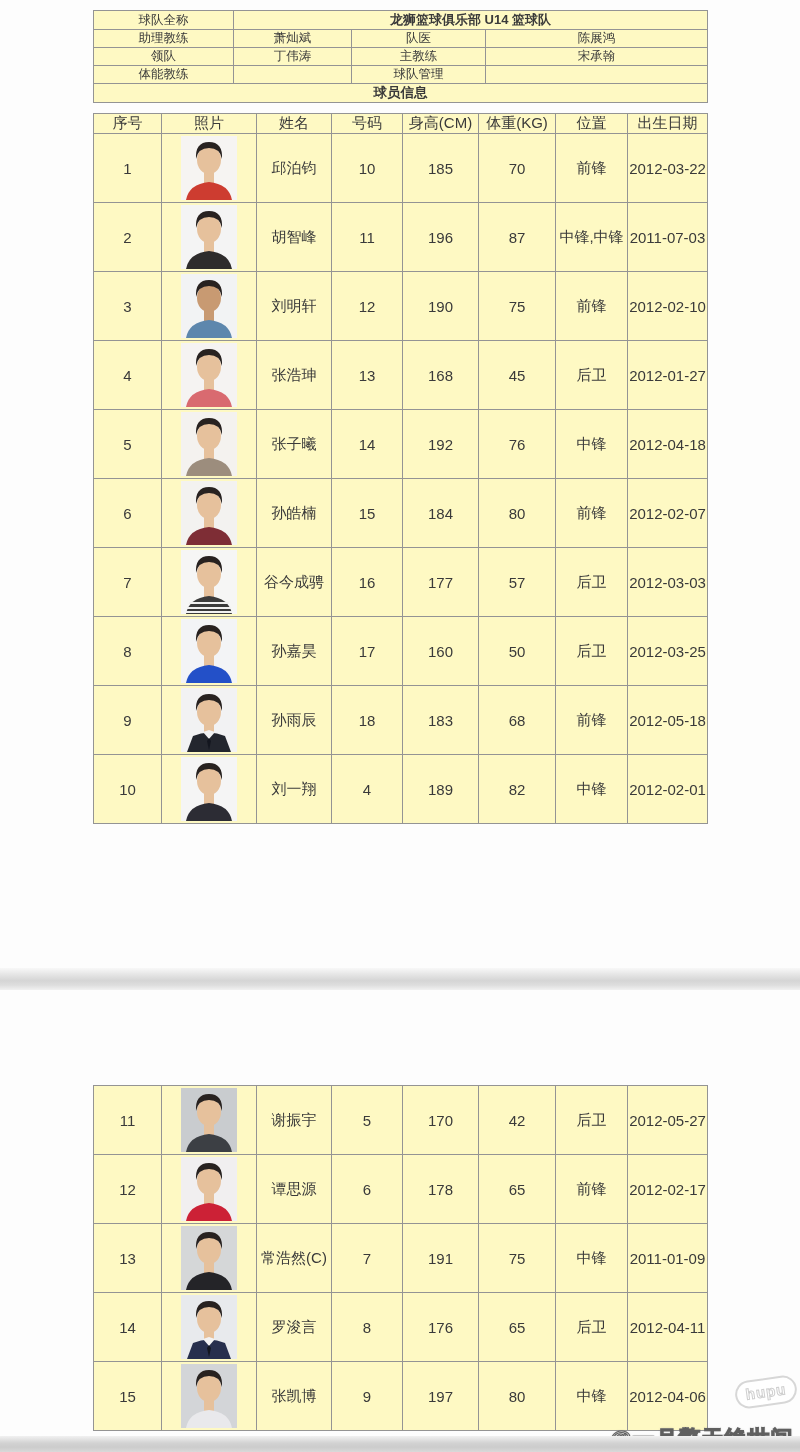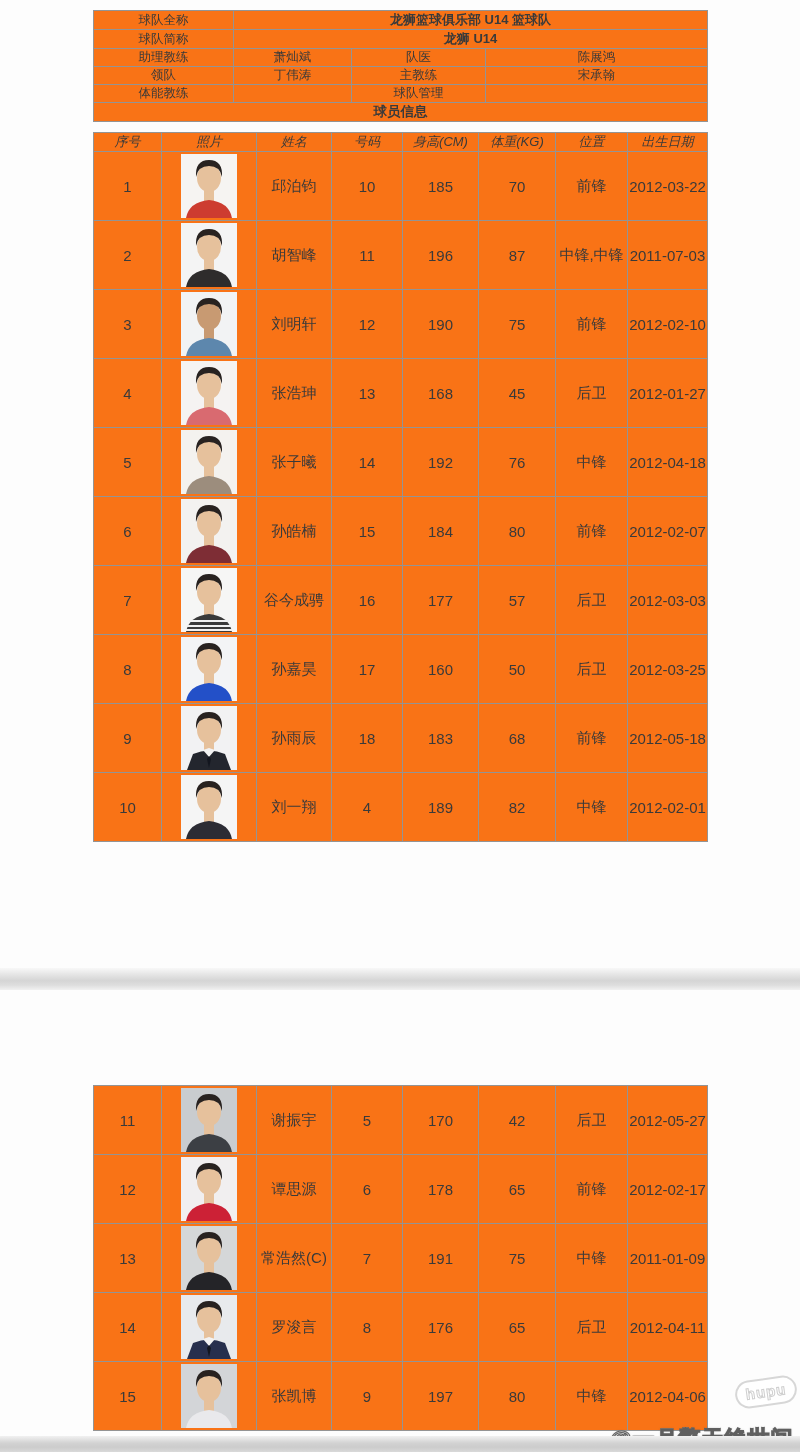--- a/index.html
+++ b/index.html
@@ -7,32 +7,32 @@
     width:800px; height:1452px; position:relative;
     background:#fdfdfd;
     font-family:"Liberation Sans","DejaVu Sans",sans-serif;
     color:#3a3a3a;
     overflow:hidden;
   }
   .page { position:absolute; left:93px; width:614px; }
   #page-1 { top:10px; }
   #page-2 { top:1085px; }
 
-  table { border-collapse:collapse; table-layout:fixed; width:614px; background:#f97316; }
+  table { border-collapse:collapse; table-layout:fixed; width:614px; background:#fef9c3; }
   td,th {
     border:1px solid #949494; text-align:center; vertical-align:middle;
     padding:0; overflow:hidden; white-space:nowrap;
   }
 
   .info-table td { height:16px; font-size:12.5px; }
   .info-table .bold { font-weight:bold; font-size:13px;margin-top:32px; }
   .section-row td { height:17px; font-weight:bold; font-size:13.5px;text-align:center; }
 
   .players-table { margin-top:10px; }
-  .players-table th { height:18px; font-size:13px; font-weight:normal;font-style:italic; }
+  .players-table th { height:18px; font-size:15px; font-weight:normal; }
   .players-table td { height:68px; font-size:15px; }
 
   .photo { width:56px; height:64px; margin:0 auto; line-height:0; }
 
   .separator-bar {
     position:absolute; left:0; width:800px; height:22px;
     background:linear-gradient(#f8f8f8 0%, #e2e2e2 35%, #d5d5d5 58%, #dedede 78%, #f1f1f1 100%);
   }
   #separator-mid { top:968px; }
   #separator-bottom {
@@ -65,24 +65,20 @@
     <colgroup>
         <col style="width:140px">
         <col style="width:118px">
         <col style="width:134px">
         <col style="width:222px">
       </colgroup>
     <tbody>
         <tr>
       <td>球队全称</td>
       <td colspan="3" class="bold">龙狮篮球俱乐部 U14 篮球队</td>
-    </tr>
-    <tr>
-      <td>球队简称</td>
-      <td colspan="3" class="bold">龙狮 U14</td>
     </tr>
     <tr>
       <td>助理教练</td>
       <td>萧灿斌</td>
       <td>队医</td>
       <td>陈展鸿</td>
     </tr>
     <tr>
       <td>领队</td>
       <td>丁伟涛</td>

